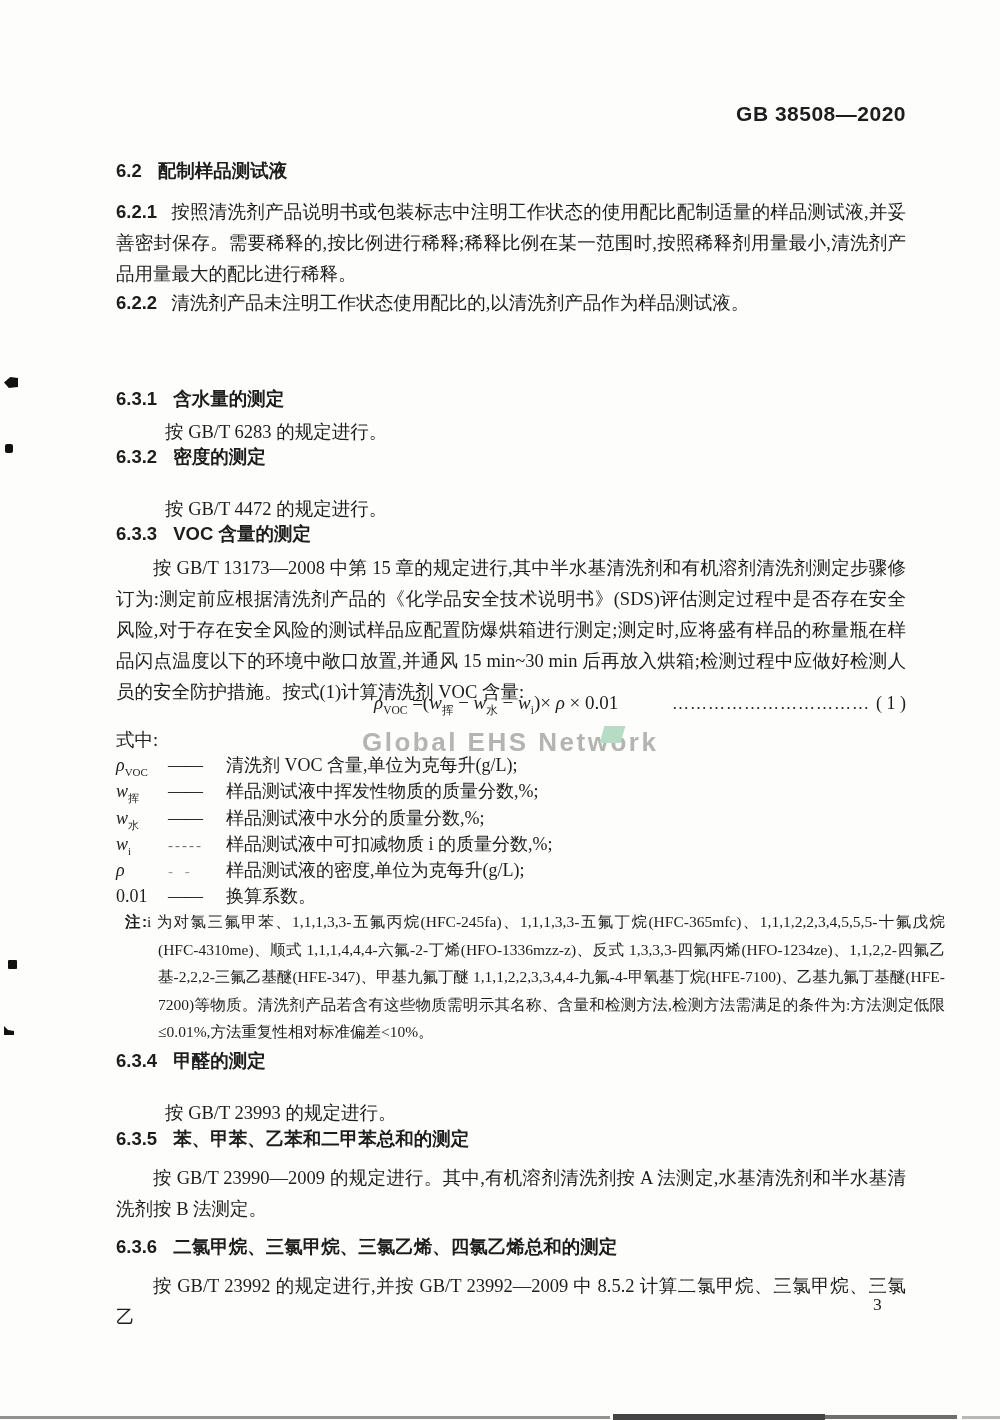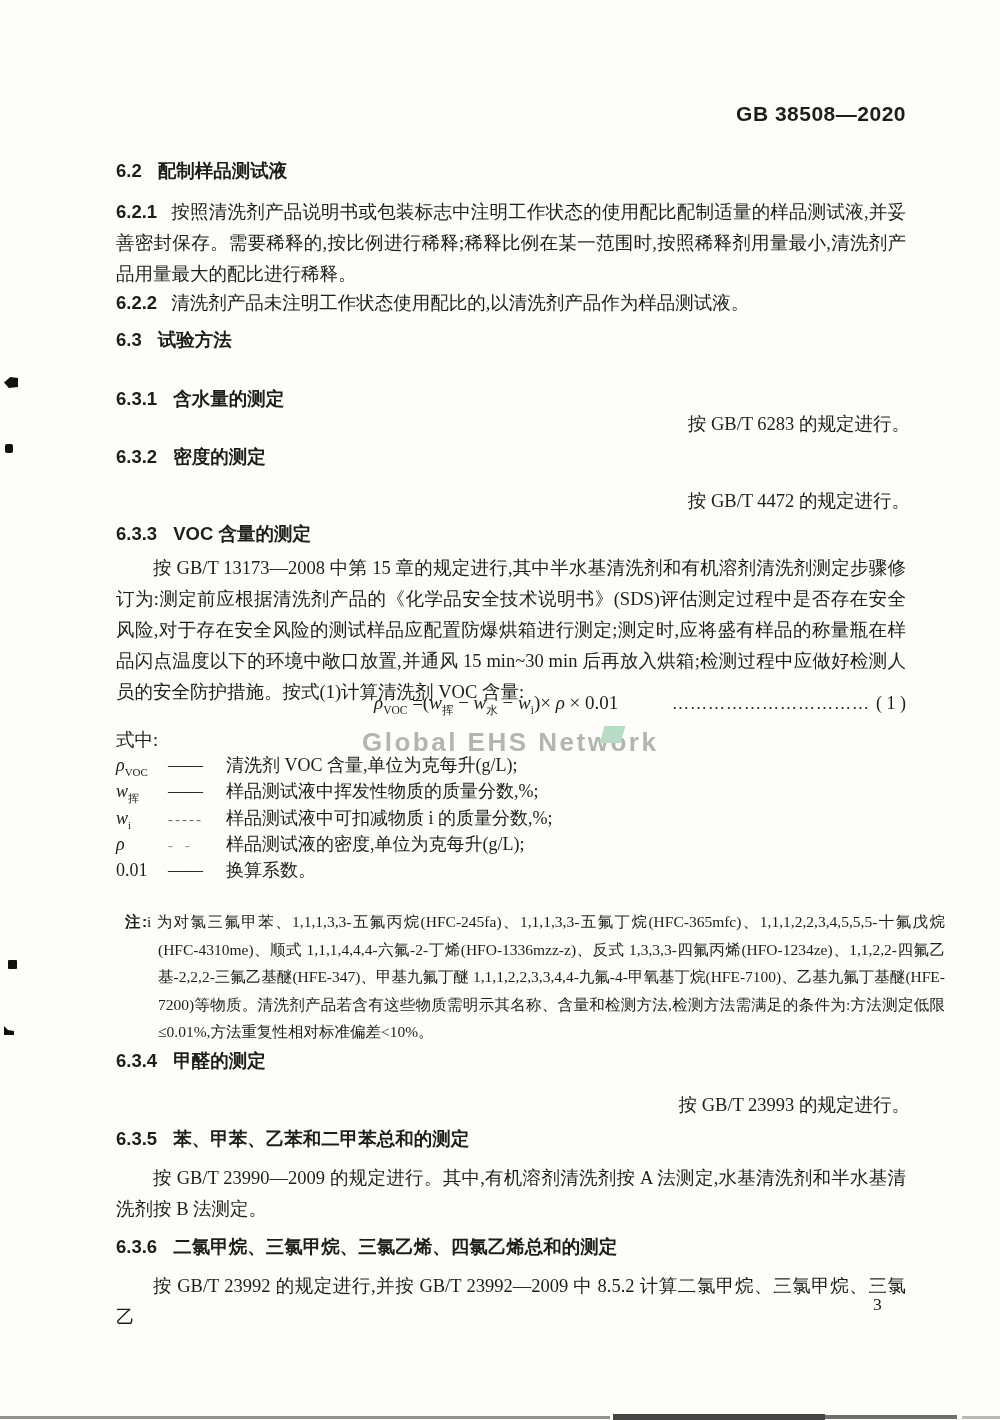--- a/index.html
+++ b/index.html
@@ -42,21 +42,21 @@
   }
   .heading .hnum{margin-right:16px;}
   .para{
     font-size:18.5px;line-height:31px;text-align:justify;margin:0;
   }
   .para .pnum{
     font-family:"Liberation Sans","DejaVu Sans",sans-serif;
     font-weight:bold;padding-right:14px;
   }
   .indent{text-indent:37px;}
-  .oneliner{font-size:18.5px;line-height:31px;text-indent:37px;margin:4px;white-space:nowrap;text-align:right;}
+  .oneliner{font-size:18.5px;line-height:31px;text-indent:37px;margin:12px;white-space:nowrap;}
   
   .formula-row{display:flex;justify-content:space-between;align-items:baseline;font-size:19px;}
   .formula{margin-left:258px;white-space:nowrap;}
   .formula .var{font-style:italic;font-family:"Liberation Serif",serif;}
   .formula sub{font-size:11.5px;}
   .eqright{white-space:nowrap;}
   .eqright .dots{letter-spacing:1px;font-size:17px;}
   .eqright .eqno{font-size:18px;margin-left:6px;}
   
   .shizhong{font-size:18.5px;}
@@ -98,23 +98,20 @@
   <div class="doc-code">GB 38508—2020</div>
 
   <div class="blk heading" style="top:158px">
     <span class="hnum">6.2</span><span>配制样品测试液</span>
   </div>
 
   <p class="blk para" style="top:196px"><span class="pnum">6.2.1</span><span>按照清洗剂产品说明书或包装标志中注明工作状态的使用配比配制适量的样品测试液,并妥善密封保存。需要稀释的,按比例进行稀释;稀释比例在某一范围时,按照稀释剂用量最小,清洗剂产品用量最大的配比进行稀释。</span></p>
 
   <p class="blk para" style="top:287px"><span class="pnum">6.2.2</span><span>清洗剂产品未注明工作状态使用配比的,以清洗剂产品作为样品测试液。</span></p>
 
-  <div class="blk heading" style="top:327px">
-    <span class="hnum">6.3</span><span>试验方法</span>
-  </div>
 
   <div class="blk heading" style="top:386px">
     <span class="hnum">6.3.1</span><span>含水量的测定</span>
   </div>
   <p class="blk oneliner" style="top:405px">按 GB/T 6283 的规定进行。</p>
 
   <div class="blk heading" style="top:444px">
     <span class="hnum">6.3.2</span><span>密度的测定</span>
   </div>
   <p class="blk oneliner" style="top:482px">按 GB/T 4472 的规定进行。</p>
@@ -127,20 +124,21 @@
   <div class="blk formula-row" style="top:692px">
     <span class="formula"><span></span><i class="var">ρ</i><sub>VOC</sub><span> =(</span><i class="var">w</i><sub>挥</sub><span> − </span><i class="var">w</i><sub>水</sub><span> − </span><i class="var">w</i><sub>i</sub><span>)× </span><i class="var">ρ</i><span> × 0.01</span></span>
     <span class="eqright"><span class="dots">……………………………</span><span class="eqno">( 1 )</span></span>
   </div>
 
   <div class="blk shizhong" style="top:727px">式中:</div>
 
   <div class="blk" style="top:753px">
     <div class="vrow"><span class="vsym"><i>ρ</i><sub>VOC</sub></span><span class="vdash">——</span><span class="vdesc">清洗剂 VOC 含量,单位为克每升(g/L);</span></div>
     <div class="vrow"><span class="vsym"><i>w</i><sub>挥</sub></span><span class="vdash">——</span><span class="vdesc">样品测试液中挥发性物质的质量分数,%;</span></div>
+    <div class="vrow"><span class="vsym"><i>w</i><sub>水</sub></span><span class="vdash">——</span><span class="vdesc">样品测试液中水分的质量分数,%;</span></div>
     <div class="vrow faint1"><span class="vsym"><i>w</i><sub>i</sub></span><span class="vdash">-----</span><span class="vdesc">样品测试液中可扣减物质 i 的质量分数,%;</span></div>
     <div class="vrow faint2"><span class="vsym"><i>ρ</i><sub></sub></span><span class="vdash">- -</span><span class="vdesc">样品测试液的密度,单位为克每升(g/L);</span></div>
     <div class="vrow"><span class="vsym" style="font-style:normal">0.01</span><span class="vdash">——</span><span class="vdesc">换算系数。</span></div>
   </div>
 
   <div class="blk note" style="top:908px"><span class="note-label">注:</span><span>i 为对氯三氟甲苯、1,1,1,3,3-五氟丙烷(HFC-245fa)、1,1,1,3,3-五氟丁烷(HFC-365mfc)、1,1,1,2,2,3,4,5,5,5-十氟戊烷(HFC-4310me)、顺式 1,1,1,4,4,4-六氟-2-丁烯(HFO-1336mzz-z)、反式 1,3,3,3-四氟丙烯(HFO-1234ze)、1,1,2,2-四氟乙基-2,2,2-三氟乙基醚(HFE-347)、甲基九氟丁醚 1,1,1,2,2,3,3,4,4-九氟-4-甲氧基丁烷(HFE-7100)、乙基九氟丁基醚(HFE-7200)等物质。清洗剂产品若含有这些物质需明示其名称、含量和检测方法,检测方法需满足的条件为:方法测定低限≤0.01%,方法重复性相对标准偏差&lt;10%。</span></div>
 
   <div class="blk heading" style="top:1048px">
     <span class="hnum">6.3.4</span><span>甲醛的测定</span>
   </div>

